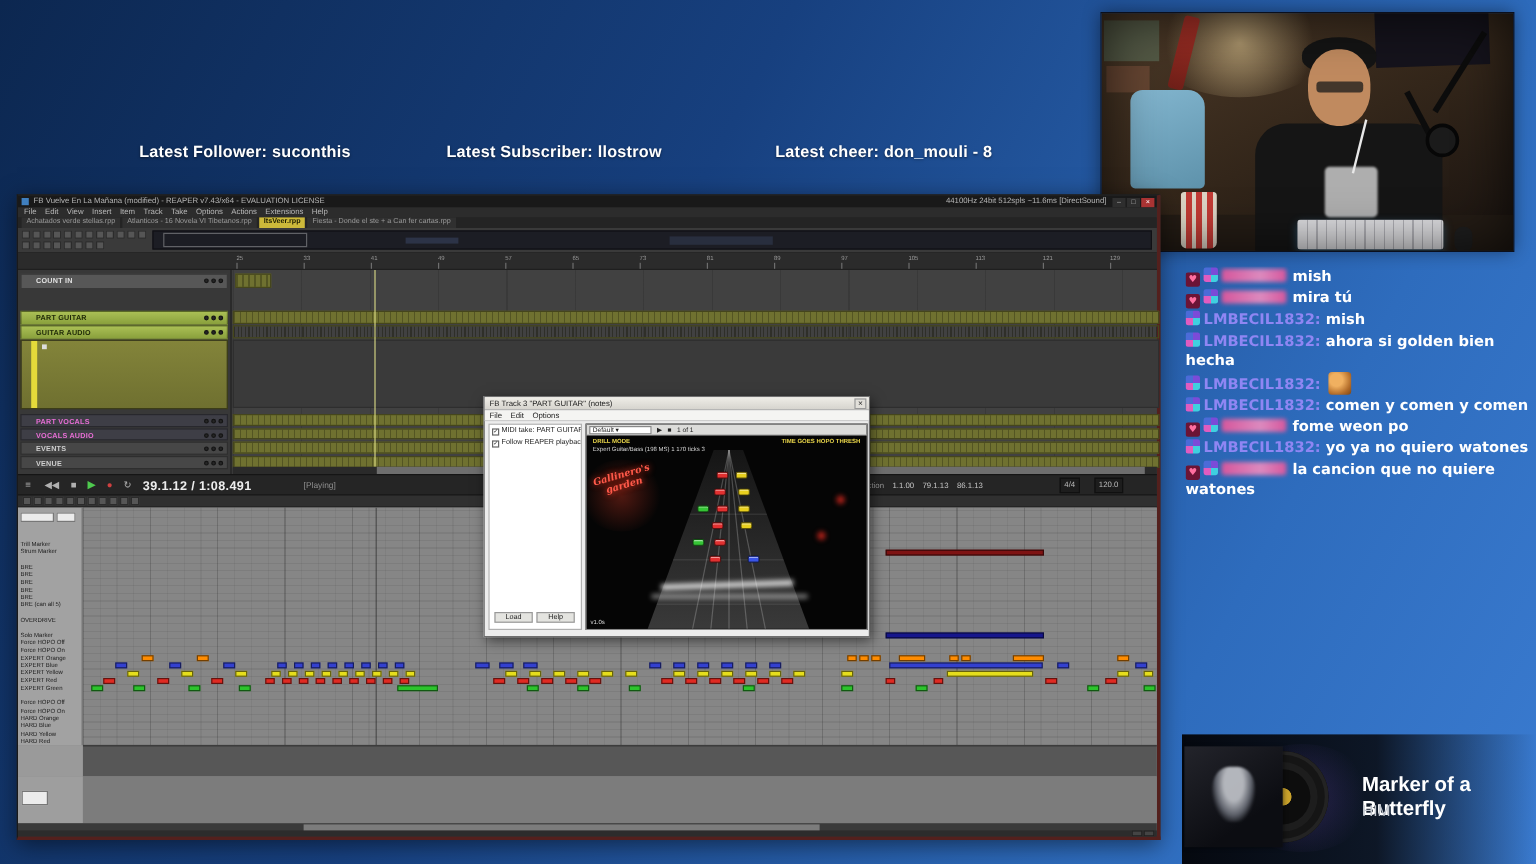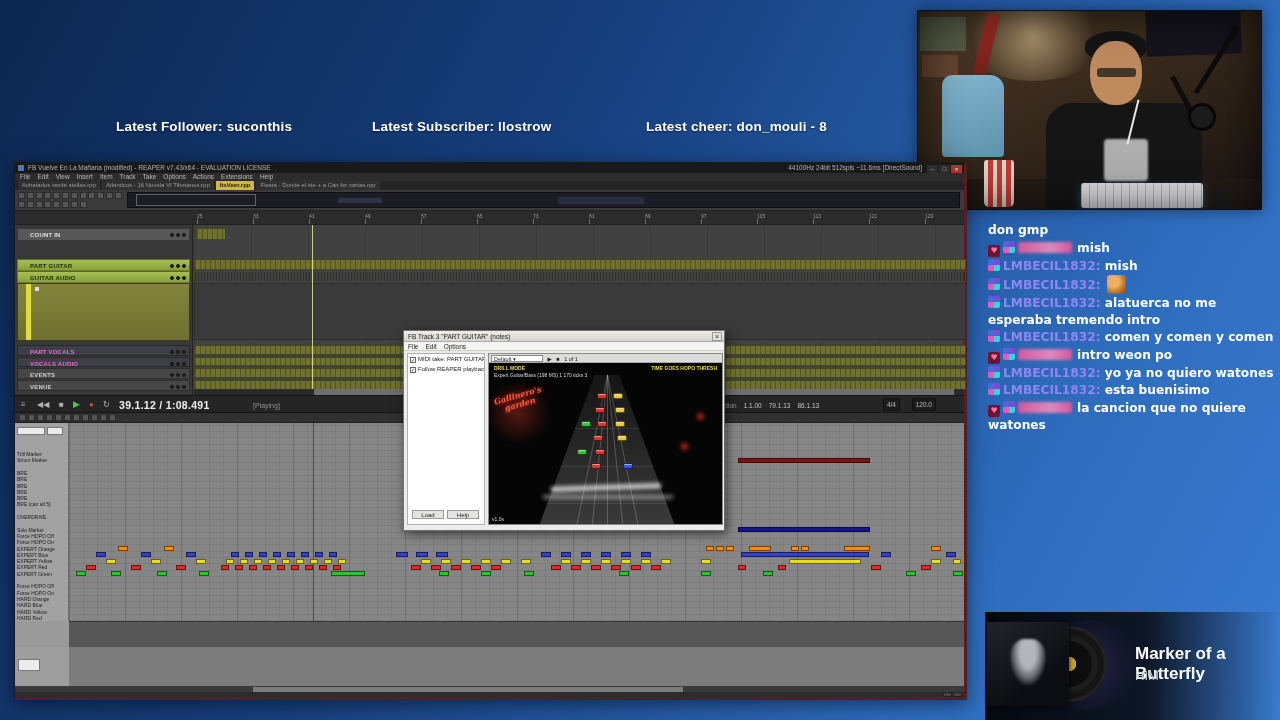--- a/index.html
+++ b/index.html
@@ -227,29 +227,28 @@
   <div class="wc-keyboard"></div>
   <div class="wc-mouse"></div>
   <div class="wc-cup"></div>
   <div class="wc-micarm1"></div>
   <div class="wc-micarm2"></div>
   <div class="wc-mic"></div>
   <div class="wc-vignette"></div>
 </div>
 
 <div id="chat">
-    <div class="chat-msg"><span class="chat-text">don gmp</span></div>
     <div class="chat-msg"><span class="badge heart">♥</span><span class="badge grid"></span><span class="redacted-name"></span><span class="chat-text">mish</span></div>
+    <div class="chat-msg"><span class="badge heart">♥</span><span class="badge grid"></span><span class="redacted-name"></span><span class="chat-text">mira tú</span></div>
     <div class="chat-msg"><span class="badge grid"></span><span class="chat-user" style="color: rgb(143, 134, 243);">LMBECIL1832: </span><span class="chat-text">mish</span></div>
+    <div class="chat-msg"><span class="badge grid"></span><span class="chat-user" style="color: rgb(143, 134, 243);">LMBECIL1832: </span><span class="chat-text">ahora si golden bien hecha</span></div>
     <div class="chat-msg"><span class="badge grid"></span><span class="chat-user" style="color: rgb(143, 134, 243);">LMBECIL1832: </span><span class="chat-emote"></span></div>
-    <div class="chat-msg"><span class="badge grid"></span><span class="chat-user" style="color: rgb(143, 134, 243);">LMBECIL1832: </span><span class="chat-text">alatuerca no me esperaba tremendo intro</span></div>
     <div class="chat-msg"><span class="badge grid"></span><span class="chat-user" style="color: rgb(143, 134, 243);">LMBECIL1832: </span><span class="chat-text">comen y comen y comen</span></div>
-    <div class="chat-msg"><span class="badge heart">♥</span><span class="badge grid"></span><span class="redacted-name"></span><span class="chat-text">intro weon po</span></div>
+    <div class="chat-msg"><span class="badge heart">♥</span><span class="badge grid"></span><span class="redacted-name"></span><span class="chat-text">fome weon po</span></div>
     <div class="chat-msg"><span class="badge grid"></span><span class="chat-user" style="color: rgb(143, 134, 243);">LMBECIL1832: </span><span class="chat-text">yo ya no quiero watones</span></div>
-    <div class="chat-msg"><span class="badge grid"></span><span class="chat-user" style="color: rgb(143, 134, 243);">LMBECIL1832: </span><span class="chat-text">esta buenisimo</span></div>
     <div class="chat-msg"><span class="badge heart">♥</span><span class="badge grid"></span><span class="redacted-name"></span><span class="chat-text">la cancion que no quiere watones</span></div>
   </div>
 
 <div id="nowplaying">
   <div class="np-smoke"></div>
   <div class="np-vinyl"></div>
   <div class="np-art">
     <div class="np-logo"></div>
   </div>
   <div class="np-title">Marker of a Butterfly</div>

